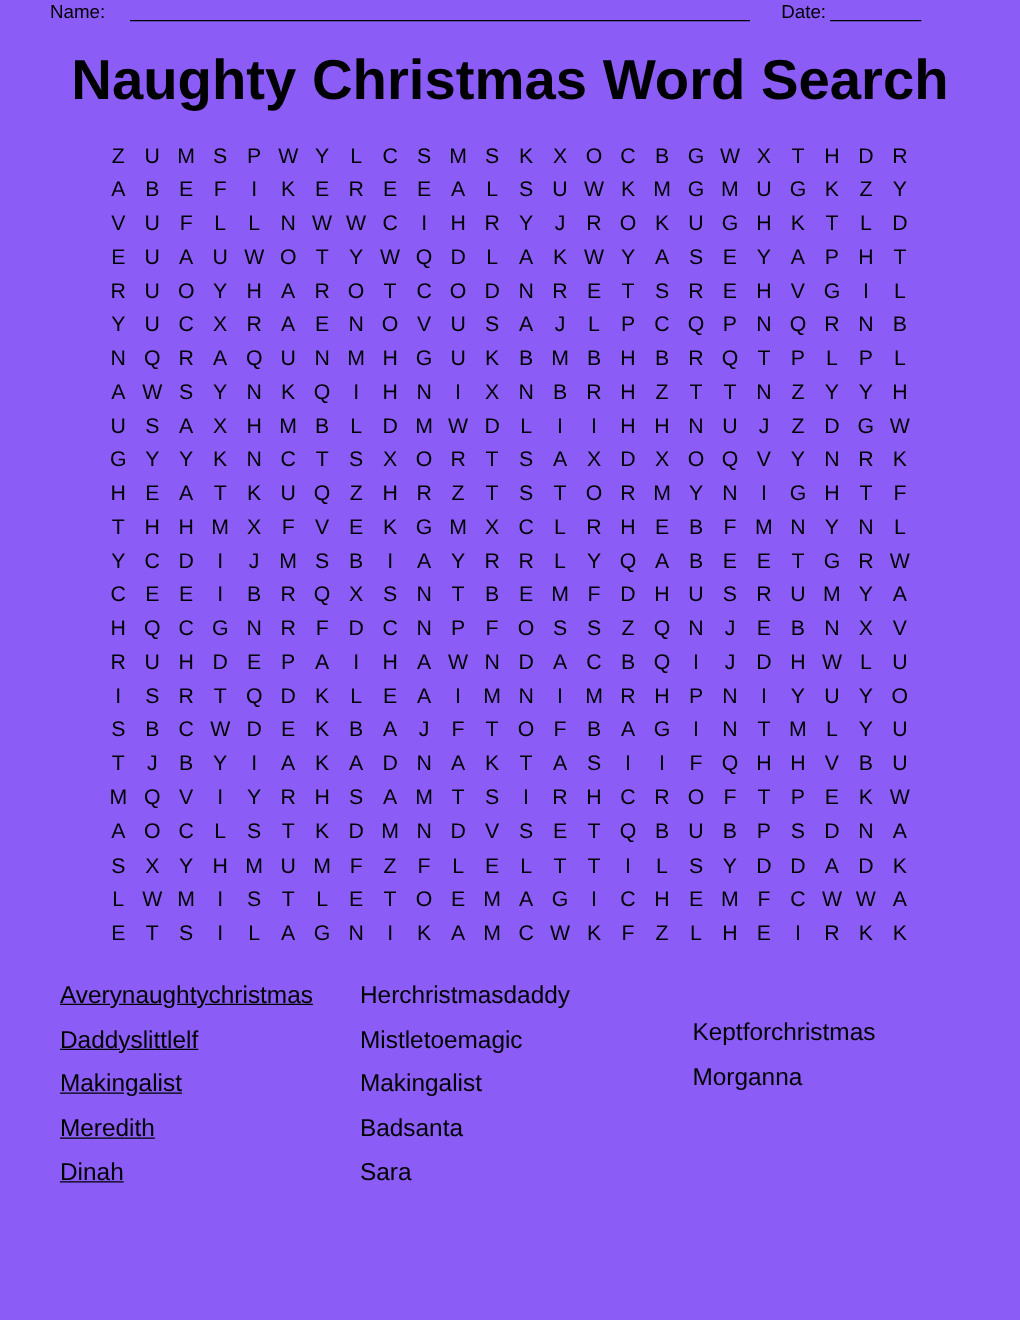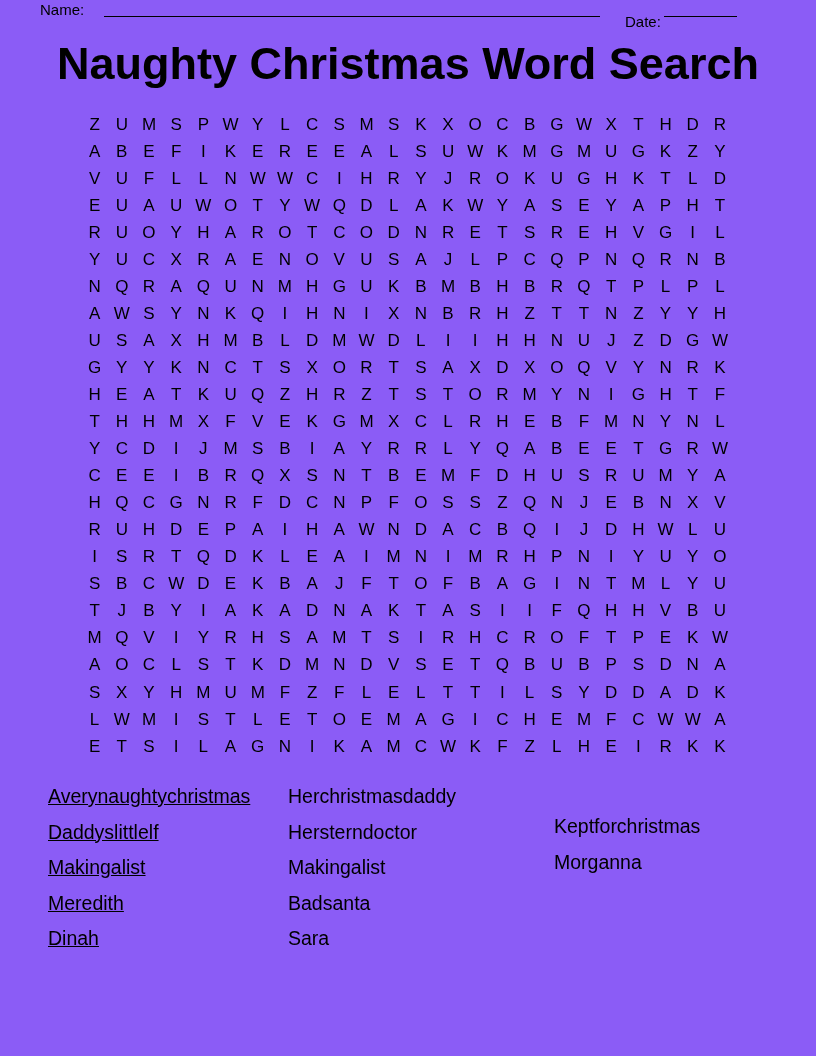--- a/index.html
+++ b/index.html
@@ -19,21 +19,21 @@
 
   
   .hdr-label {
     position: absolute;
     top: 1px;
     font-size: 15px;
     color: #000;
     white-space: nowrap;
   }
   .name-label { left: 40px; }
-  .date-label { left: 625px; margin-top: 12px; }
+  .date-label { left: 625px; }
   .fill-line {
     position: absolute;
     top: 0;
     height: 16px;
     border-bottom: 1.5px solid #000;
   }
   .name-line { left: 104px; width: 496px; }
   .date-line { left: 664px; width: 73px; }
 
   
@@ -675,21 +675,21 @@
   <div class="words">
     <div class="wcol">
         <div class="word">Averynaughtychristmas</div>
         <div class="word">Daddyslittlelf</div>
         <div class="word">Makingalist</div>
         <div class="word">Meredith</div>
         <div class="word">Dinah</div>
       </div>
     <div class="wcol">
         <div class="word">Herchristmasdaddy</div>
-        <div class="word">Hersterndoctor</div>
+        <div class="word">Mistletoemagic</div>
         <div class="word">Makingalist</div>
         <div class="word">Badsanta</div>
         <div class="word">Sara</div>
       </div>
     <div class="wcol">
         <div class="word">Keptforchristmas</div>
         <div class="word">Morganna</div>
       </div>
   </div>
 

